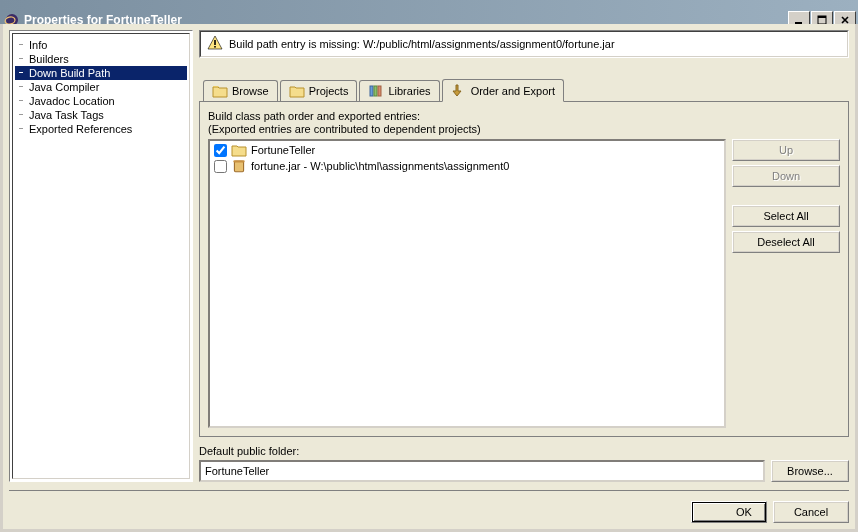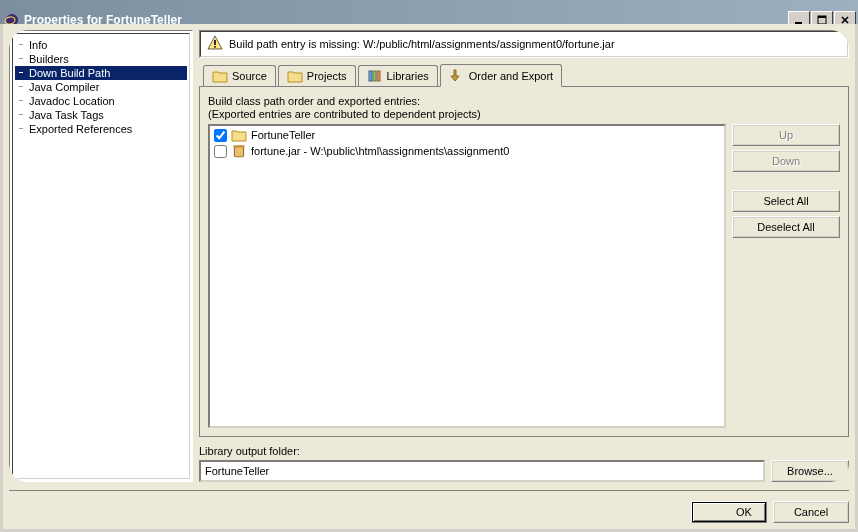--- a/index.html
+++ b/index.html
@@ -6,32 +6,32 @@
 body { font-family: Tahoma, Arial, sans-serif; font-size: 11px; background: #ece9d8; width: 858px; height: 532px; overflow: hidden; }
 
 .titlebar { height: 40px; background: linear-gradient(to right, #7b8fa0, #9cb0c0); display: flex; align-items: center; padding: 0 2px 0 4px; color: #fff; font-weight: bold; }
 .titlebar .eclipse-icon { width: 16px; height: 16px; margin-right: 4px; }
 .titlebar .title { flex: 1; font-size: 12px; }
 .titlebar .win-btns { display: flex; gap: 0; }
 .titlebar .win-btn { width: 22px; height: 18px; background: #d4d0c8; border: 1px solid #fff; border-right-color: #404040; border-bottom-color: #404040; display: flex; align-items: center; justify-content: center; margin-left: 1px; cursor: pointer; }
 
 .dialog-body { position: absolute; top: 24px; left: 0; right: 0; bottom: 0; border: 3px solid #d4d0c8; border-top: none; background: #ece9d8; padding: 6px; display: flex; flex-direction: column; }
 
-.main-area { flex: 1; display: flex; gap: 6px; overflow: hidden; border-radius: 19px; }
+.main-area { flex: 1; display: flex; gap: 6px; overflow: hidden; }
 
 .nav-panel { width: 184px; background: #fff; border: 1px solid #808080; border-top-color: #808080; border-left-color: #808080; border-right-color: #fff; border-bottom-color: #fff; padding: 2px; overflow: auto; }
 .nav-panel .inner { border: 1px solid #404040; border-top-color: #404040; border-left-color: #404040; border-right-color: #d4d0c8; border-bottom-color: #d4d0c8; height: 100%; padding: 4px 2px; background: #fff; }
 .nav-item { padding: 1px 6px 1px 14px; cursor: pointer; position: relative; white-space: nowrap; }
 .nav-item::before { content: ''; position: absolute; left: 4px; top: 6px; width: 4px; height: 1px; background: #999; }
 .nav-item.selected { background: #0a246a; color: #fff; }
 .nav-item.selected::before { background: #fff; }
 
 .content-panel { flex: 1; display: flex; flex-direction: column; background: #ece9d8; min-width: 0; }
 
-.warning-bar { background: #fff; border: 1px solid; border-color: #808080 #fff #fff #808080; padding: 0; margin-bottom: 6px; }
+.warning-bar { background: #fff; border: 1px solid; border-color: #808080 #fff #fff #808080; padding: 0; margin-bottom: 21px; }
 .warning-inner { border: 1px solid; border-color: #404040 #d4d0c8 #d4d0c8 #404040; padding: 3px 6px; display: flex; align-items: center; gap: 6px; background: #fff; }
 
 .tabs-row { display: flex; align-items: flex-end; padding-left: 4px; position: relative; z-index: 2; }
 .tab { background: #ece9d8; border: 1px solid #808080; border-bottom: none; border-radius: 3px 3px 0 0; padding: 3px 8px; margin-right: 2px; display: flex; align-items: center; gap: 4px; cursor: pointer; position: relative; font-size: 11px; }
 .tab.active { background: #ece9d8; padding-top: 4px; margin-bottom: -1px; border-bottom: 1px solid #ece9d8; }
 .tab .tab-icon { width: 16px; height: 14px; display: inline-flex; }
 
 .tab-content { border: 1px solid #808080; border-top-color: #808080; padding: 8px; flex: 1; display: flex; flex-direction: column; min-height: 0; }
 .desc-head { margin-bottom: 1px; }
 .desc-sub { margin-bottom: 4px; }
@@ -117,21 +117,21 @@
       </div>
 
       <div class="tabs-row">
         <div class="tab">
           <span class="tab-icon">
               <svg viewBox="0 0 16 14">
                 <path d="M1 3 L6 3 L7 4 L15 4 L15 13 L1 13 Z" fill="#f5dd8c" stroke="#b8912c"></path>
                 <path d="M1 3 L6 3 L7 2 L1 2 Z" fill="#e6c662"></path>
               </svg>
             </span>
-          <span>Source</span>
+          <span>Browse</span>
         </div>
         <div class="tab">
           <span class="tab-icon">
               <svg viewBox="0 0 16 14">
                 <path d="M1 3 L6 3 L7 4 L15 4 L15 13 L1 13 Z" fill="#f5dd8c" stroke="#b8912c"></path>
               </svg>
             </span>
           <span>Projects</span>
         </div>
         <div class="tab">
@@ -192,21 +192,21 @@
                 <span>Select All</span>
               </div>
             <div class="btn">
                 <span>Deselect All</span>
               </div>
           </div>
         </div>
       </div>
 
       <div class="output-row">
-        <span class="output-label">Library output folder:</span>
+        <span class="output-label">Default public folder:</span>
         <div class="output-controls">
           <input type="text" value="FortuneTeller" style="">
           <div class="btn out-btn">
               <span>Browse...</span>
             </div>
         </div>
       </div>
     </div>
   </div>
 

